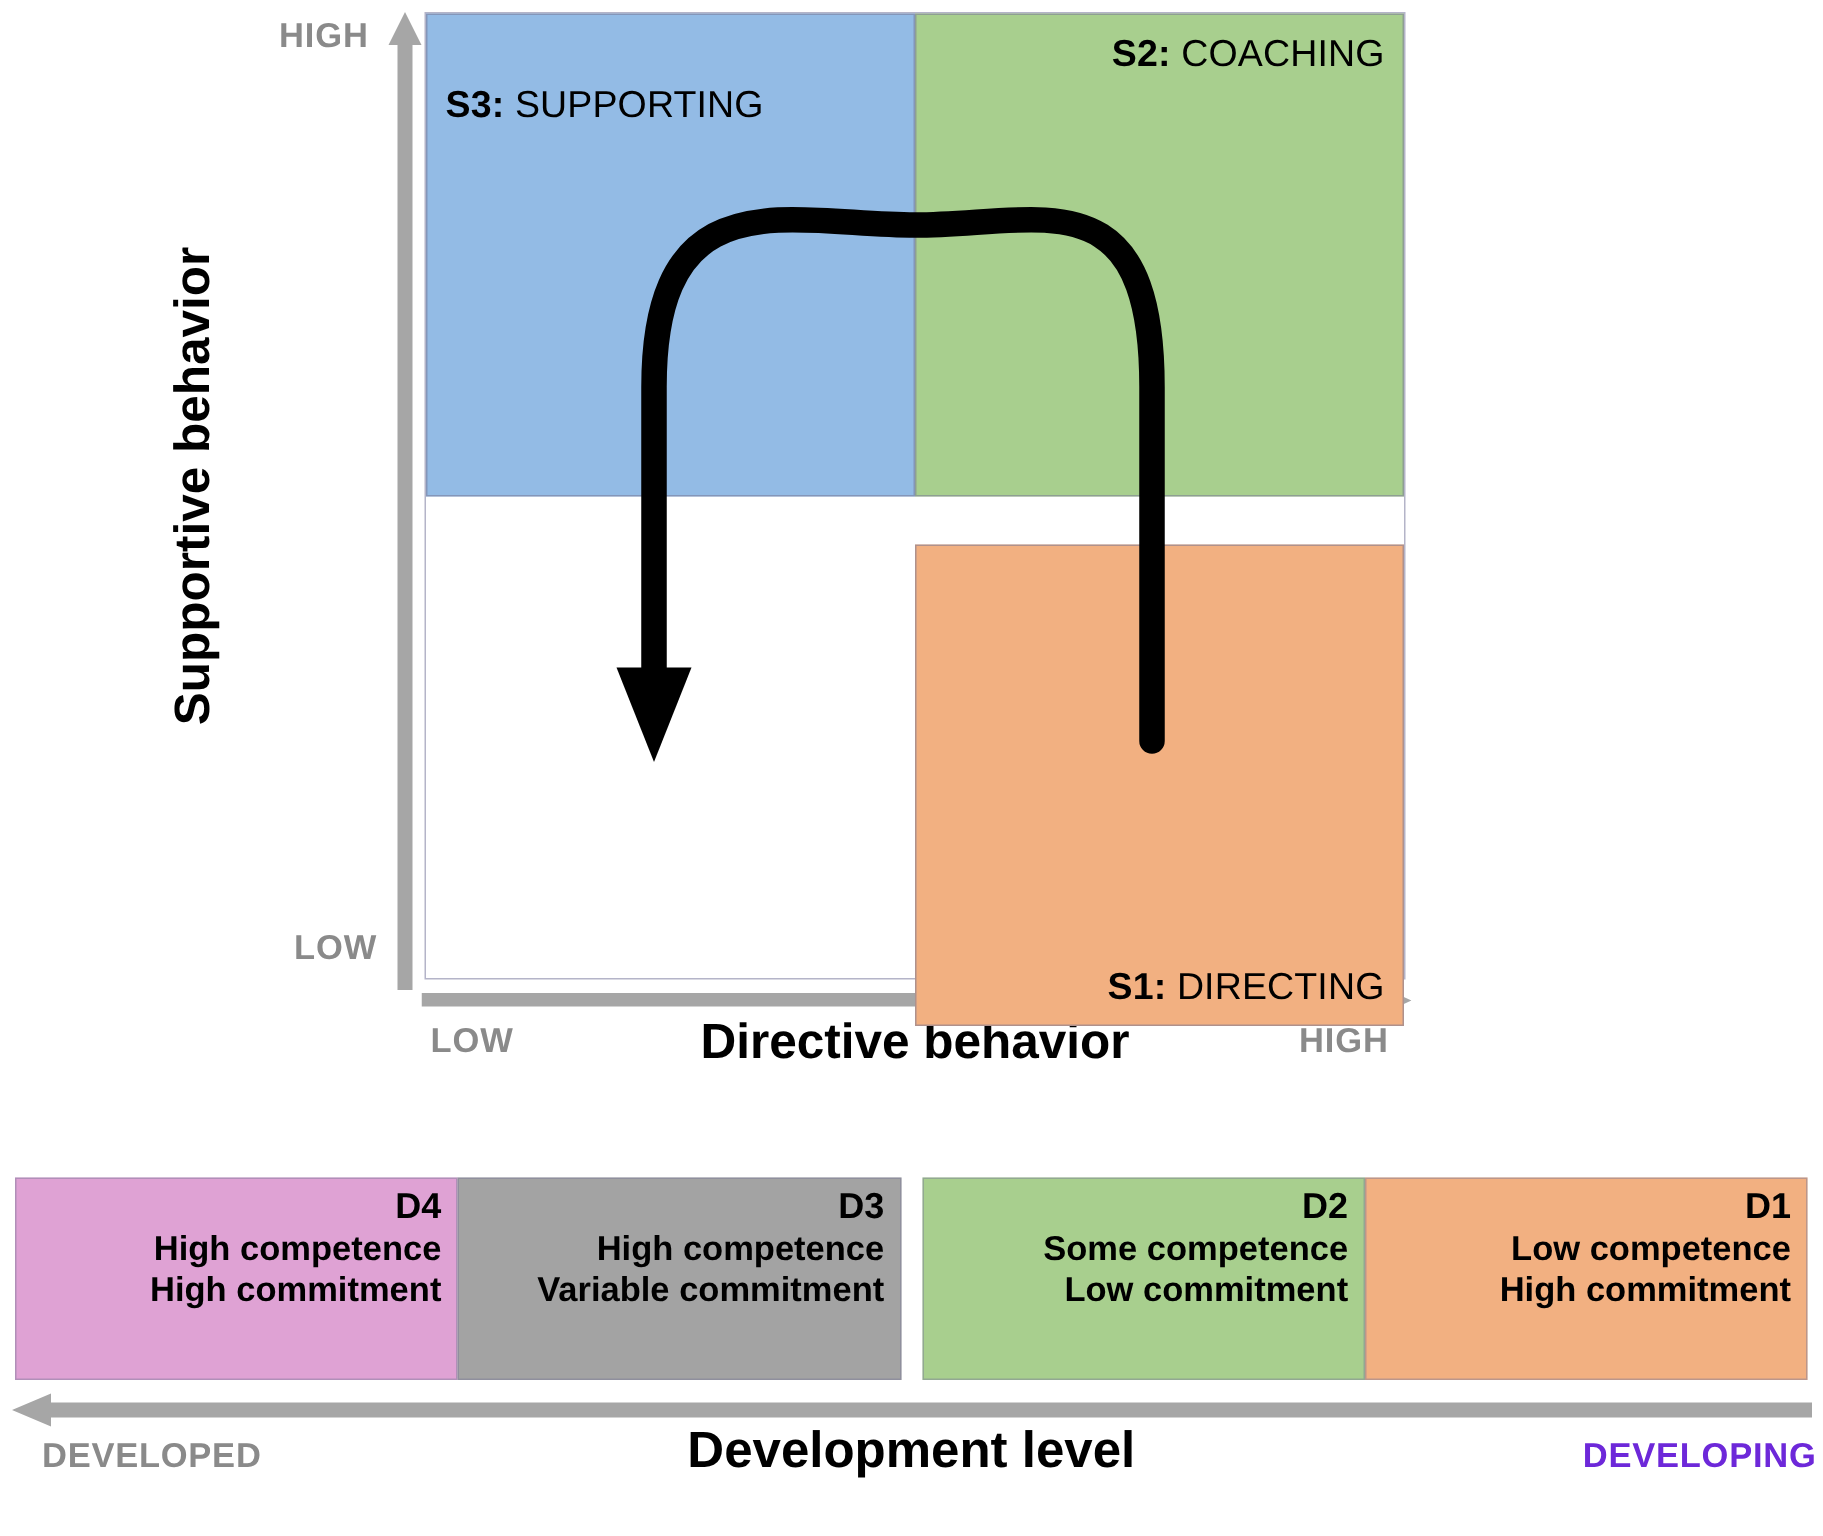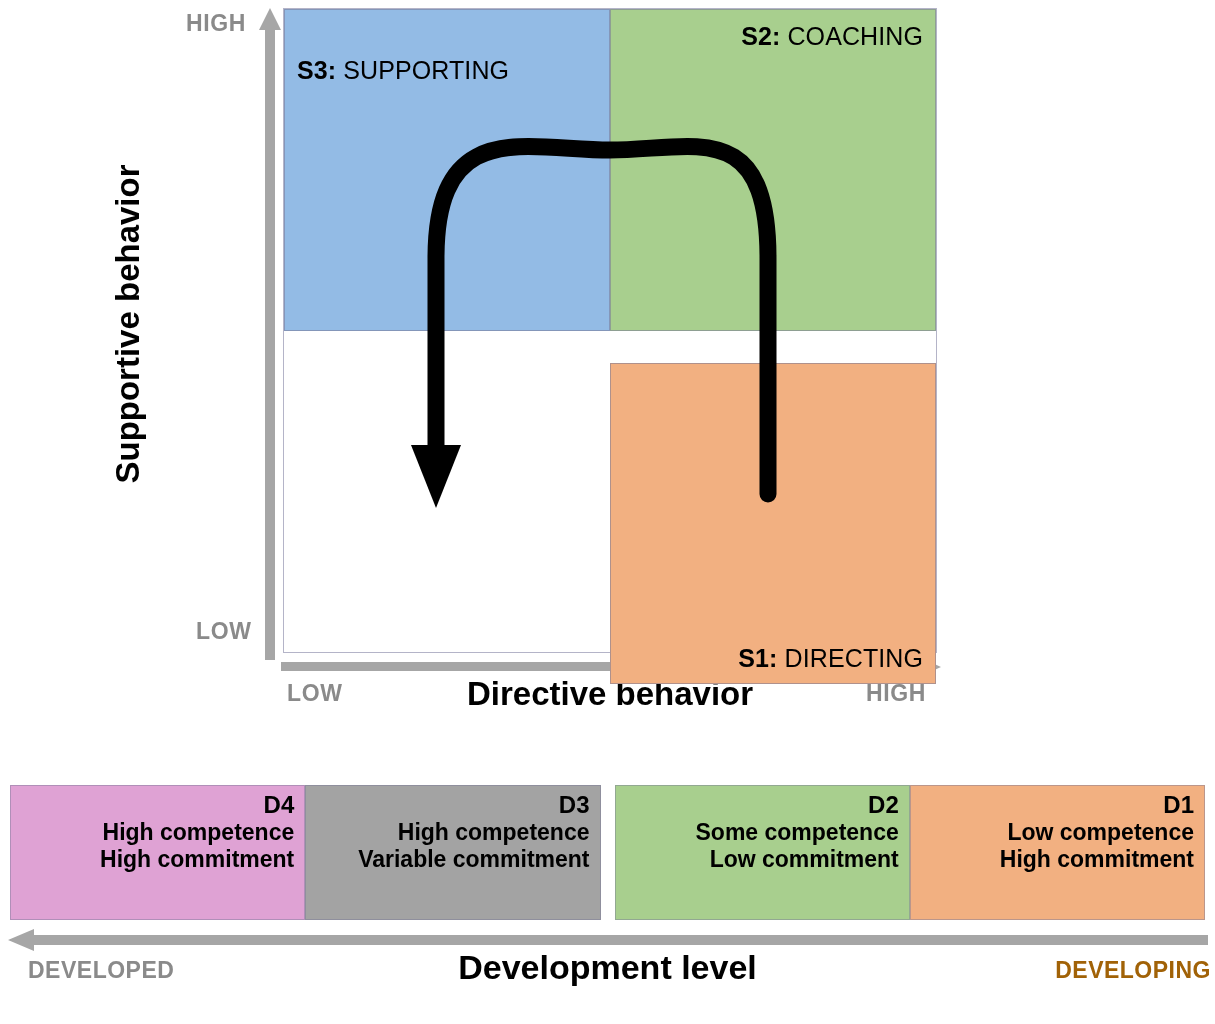--- a/index.html
+++ b/index.html
@@ -185,21 +185,21 @@
     color: #8a8a8a;
     letter-spacing: 0.5px;
     margin-left: 24px;
   }
   #dev-right-label {
     position: absolute;
     right: 4px;
     top: 217px;
     font-size: 23px;
     font-weight: bold;
-    color: #a16207;
+    color: #6d28d9;
     letter-spacing: 0.5px;
   }
 </style>
 </head>
 <body>
 
 <div id="matrix-area">
 
   <svg id="y-axis-arrow" viewBox="0 0 24 652">
     <polygon points="12,0 23,22 17,22 17,652 7,652 7,22 1,22" fill="#a6a6a6"></polygon>

